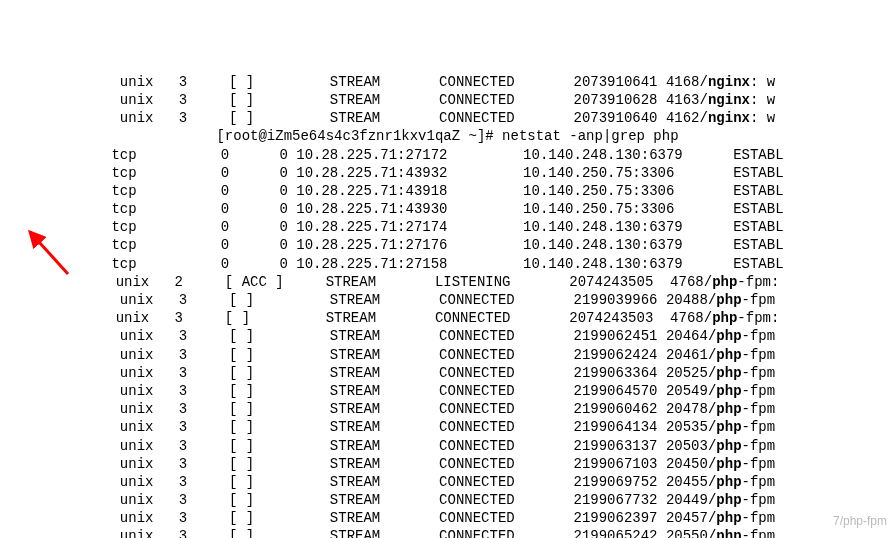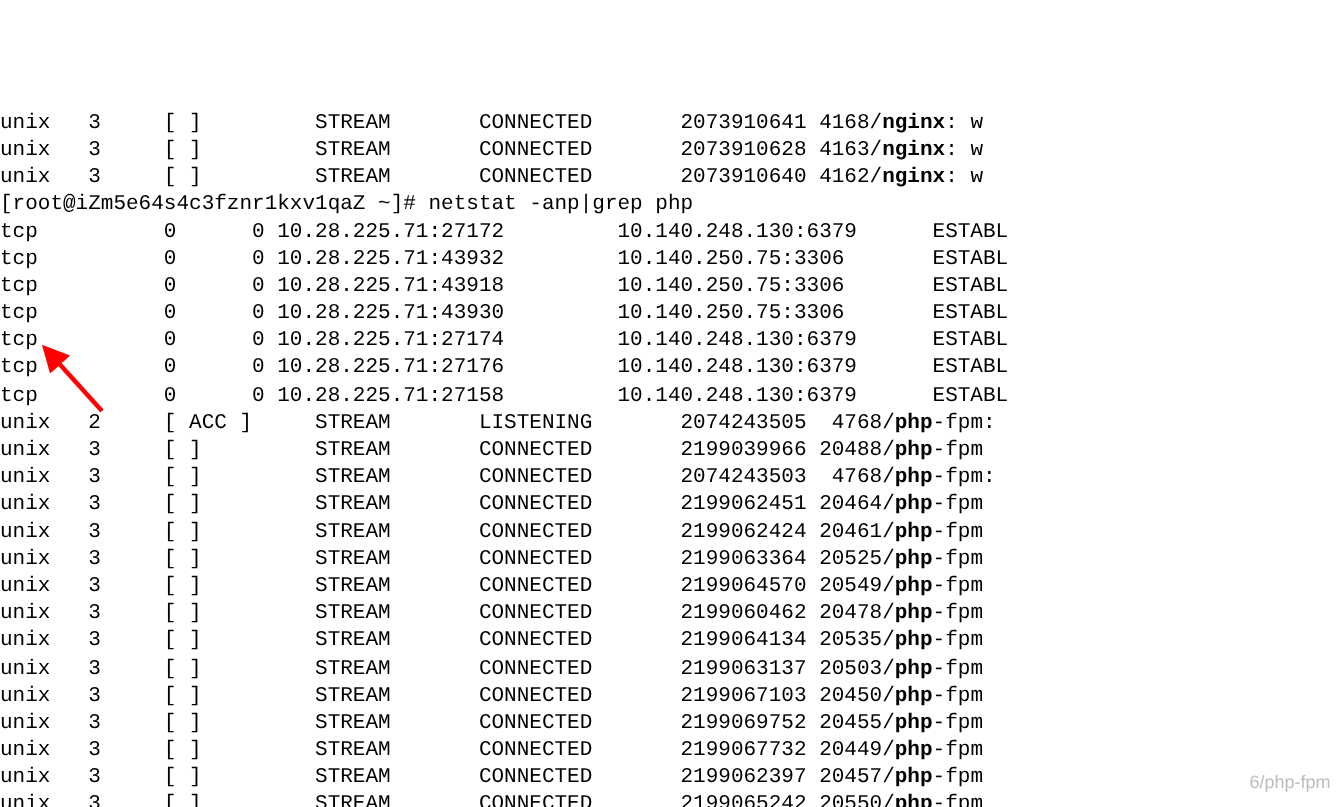--- a/index.html
+++ b/index.html
@@ -17,20 +17,21 @@
       overflow: hidden;
       width: 895px;
       height: 538px;
       position: relative;
     }
     .terminal {
       padding: 0;
     }
     .line {
       white-space: pre;
+      text-align: center;
     }
     .bold {
       font-weight: bold;
     }
     .arrow {
       position: absolute;
       left: 18px;
       top: 224px;
       pointer-events: none;
       z-index: 10;
@@ -53,16 +54,16 @@
 
 <svg class="arrow" width="60" height="60" viewBox="0 0 60 60">
   <defs>
     <marker id="arrowhead" markerWidth="6" markerHeight="6" refX="5" refY="3" orient="auto">
       <polygon points="0 0, 6 3, 0 6" fill="#ff0000"></polygon>
     </marker>
   </defs>
   <line x1="50" y1="50" x2="12" y2="8" stroke="#ff0000" stroke-width="3" marker-end="url(#arrowhead)"></line>
 </svg>
 
-<div class="watermark">6/php-fpm</div>
+<div class="watermark">7/php-fpm</div>
 
 
 
 
 </body></html>

